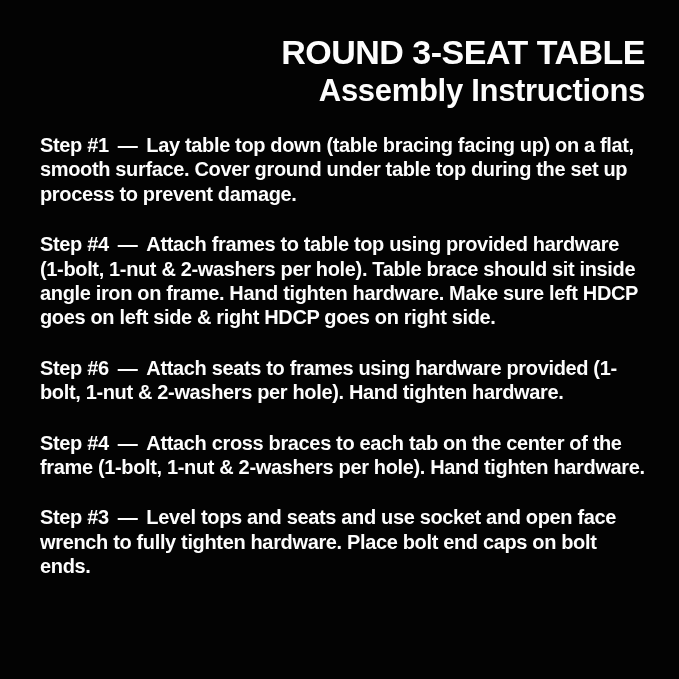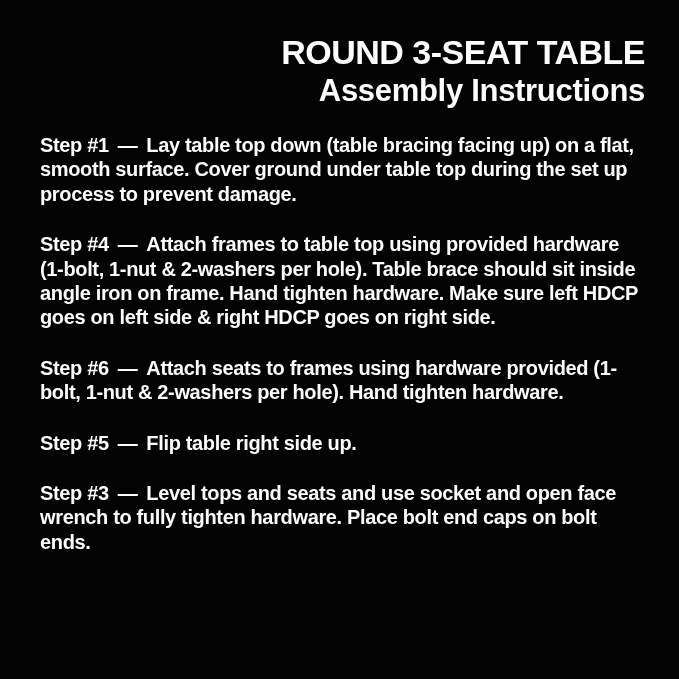--- a/index.html
+++ b/index.html
@@ -56,16 +56,16 @@
 
 <div class="page">
   <div class="header">
     <h1 class="title">ROUND 3-SEAT TABLE</h1>
     <h2 class="subtitle">Assembly Instructions</h2>
   </div>
   <div class="steps" id="steps">
       <p class="step"><span>Step #1</span><span class="step-dash">—</span><span>Lay table top down (table bracing facing up) on a flat, smooth surface. Cover ground under table top during the set up process to prevent damage.</span></p>
       <p class="step"><span>Step #4</span><span class="step-dash">—</span><span>Attach frames to table top using provided hardware (1-bolt, 1-nut &amp; 2-washers per hole). Table brace should sit inside angle iron on frame. Hand tighten hardware. Make sure left HDCP goes on left side &amp; right HDCP goes on right side.</span></p>
       <p class="step"><span>Step #6</span><span class="step-dash">—</span><span>Attach seats to frames using hardware provided (1-bolt, 1-nut &amp; 2-washers per hole). Hand tighten hardware.</span></p>
-      <p class="step"><span>Step #5</span><span class="step-dash">—</span><span>Flip table right side up.</span></p>
+      <p class="step"><span>Step #4</span><span class="step-dash">—</span><span>Attach cross braces to each tab on the center of the frame (1-bolt, 1-nut &amp; 2-washers per hole). Hand tighten hardware.</span></p>
       <p class="step"><span>Step #3</span><span class="step-dash">—</span><span>Level tops and seats and use socket and open face wrench to fully tighten hardware. Place bolt end caps on bolt ends.</span></p>
     </div>
 </div>
 
 </body></html>

